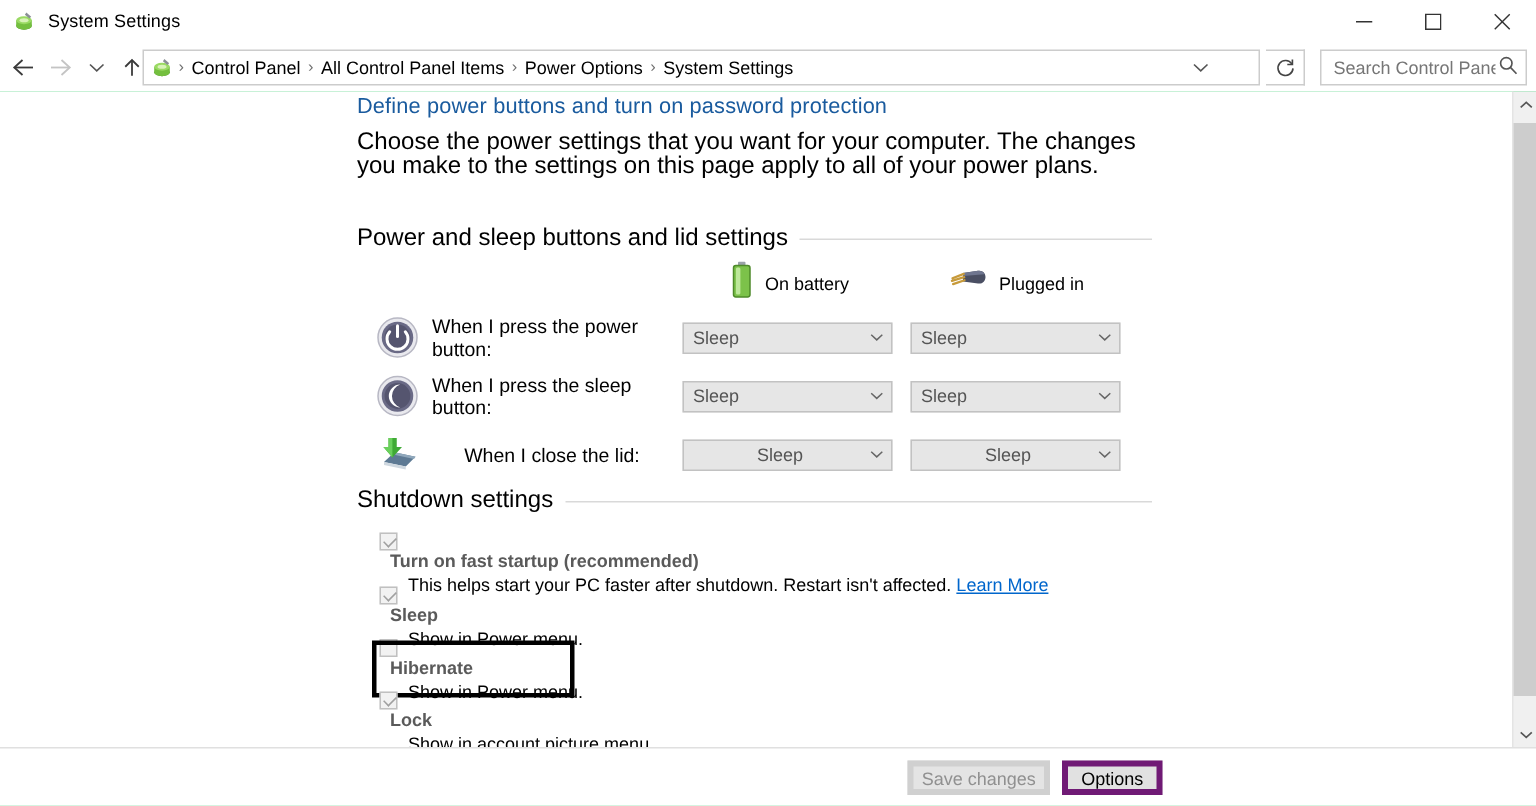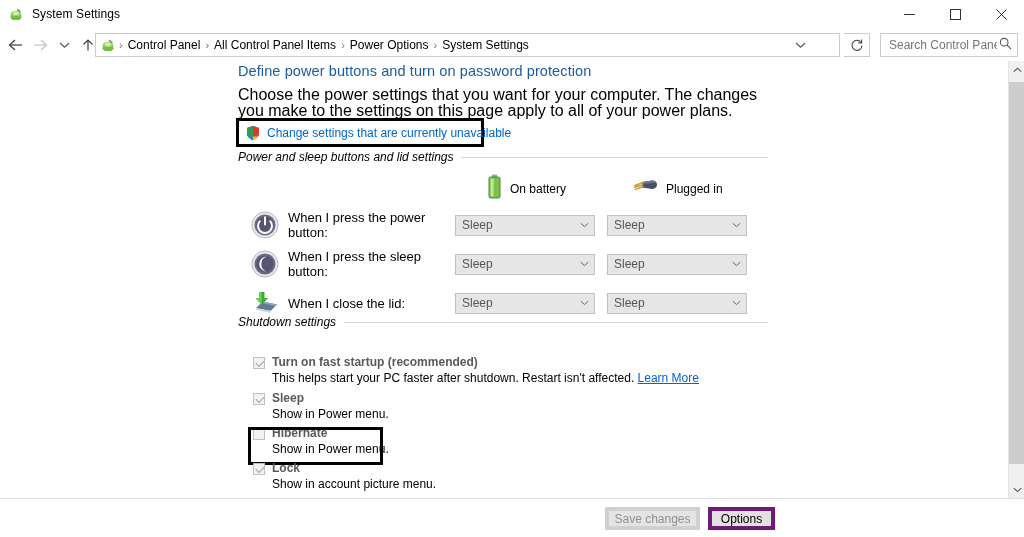--- a/index.html
+++ b/index.html
@@ -87,21 +87,21 @@
   }
   .shield-icon { width: 16px; height: 16px; margin-left: 6px; flex: none; }
   .uac-link {
     font-size: 12px; color: #0066cc; margin-left: 6px; cursor: pointer; white-space: nowrap;
   }
 
   
   .section {
     position: absolute; display: flex; align-items: center; width: 530px;
   }
-  .section .label { font-size: 12px; color: #000; white-space: nowrap; padding-right: 8px; font-style: italic; }
+  .section .label { font-size: 16px; color: #000; white-space: nowrap; padding-right: 8px; }
   .section .rule { flex: 1; height: 1px; background: #d9d9d9; }
 
   
   .colhead { position: absolute; display: flex; align-items: center; }
   .colhead .txt { font-size: 12px; color: #000; margin-left: 8px; }
 
   
   .srow { position: absolute; left: 250px; width: 520px; height: 30px; display: flex; align-items: center; }
   .srow .rowicon { width: 30px; height: 30px; flex: none; position: relative; }
   .srow .rowlabel { font-size: 13px; color: #000; margin-left: 8px; width: 160px; }
@@ -109,21 +109,21 @@
     width: 140px; height: 21px; background: #e6e6e6; border: 1px solid #c2c2c2;
     display: flex; align-items: center; padding: 0 4px 0 6px; position: relative;
   }
   .combo .cval { font-size: 12px; color: #555555; flex: 1; }
   .combo .carrow { width: 12px; display: flex; align-items: center; justify-content: center; }
   .combo.c1 { position: absolute; left: 205px; }
   .combo.c2 { position: absolute; left: 357px; }
 
   
   .chkitem { position: absolute; left: 253px; }
-  .chkrow { display: flex; align-items: flex-end; }
+  .chkrow { display: flex; align-items: flex-start; flex-direction: column; }
   .chkbox {
     width: 12px; height: 12px; border: 1px solid #c0c0c0; background: #f2f2f2;
     flex: none; position: relative;
   }
   .chkbox.checked::after {
     content: ""; position: absolute; left: 2px; top: 2px; width: 7px; height: 4px;
     border-left: 1.6px solid #a0a0a0; border-bottom: 1.6px solid #a0a0a0;
     transform: rotate(-45deg);
   }
   .chklabel { font-size: 12px; font-weight: bold; color: #5a5a5a; margin-left: 7px; }
@@ -260,32 +260,20 @@
         </svg>
       </span>
     </div>
   </div>
 
   <div class="content">
 
     <div class="page-title">Define power buttons and turn on password protection</div>
     <div class="page-desc">Choose the power settings that you want for your computer. The changes you make to the settings on this page apply to all of your power plans.</div>
 
-    <div class="uac-annot">
-      <span class="shield-icon">
-        <svg width="16" height="16" viewBox="0 0 16 16">
-          <path d="M8 1 L14 3 L14 8 C14 11.5 11.3 14 8 15.2 C4.7 14 2 11.5 2 8 L2 3 Z" fill="#1f6fc4"></path>
-          <path d="M8 1 L14 3 L14 8 C14 11.5 11.3 14 8 15.2 Z" fill="#f5c518"></path>
-          <path d="M8 1 L2 3 L2 8 C2 11.5 4.7 14 8 15.2 Z" fill="#2f7fd4"></path>
-          <path d="M8 1 L14 3 L14 8 C14 9.4 13.6 10.6 13 11.6 L8 11.6 Z" fill="#e03a2f"></path>
-          <path d="M8 1 L2 3 L2 8 C2 9.4 2.4 10.6 3 11.6 L8 11.6 Z" fill="#2f9f4f"></path>
-        </svg>
-      </span>
-      <span class="uac-link">Change settings that are currently unavailable</span>
-    </div>
 
     <div class="section" style="left:238px; top:89px;">
       <span class="label">Power and sleep buttons and lid settings</span>
       <span class="rule"></span>
     </div>
 
     <div class="colhead" style="left:487px; top:113px;">
       <span>
         <svg width="15" height="26" viewBox="0 0 15 26">
           <rect x="5" y="0.5" width="5" height="2.5" rx="0.6" fill="#9aa2a8"></rect>
@@ -357,21 +345,21 @@
       <div class="combo c2">
         <span class="cval">Sleep</span>
         <span class="carrow">
           <svg width="9" height="6" viewBox="0 0 9 6">
               <path d="M0.8 1.2 L4.5 4.6 L8.2 1.2" fill="none" stroke="#666" stroke-width="1"></path>
             </svg>
         </span>
       </div>
     </div>
 
-    <div class="srow" style="top:227px;">
+    <div class="srow" style="top:227px;text-align:center;">
       <span class="rowicon">
         <svg width="30" height="30" viewBox="0 0 30 30">
           <path d="M6 20 L13 13.5 L27 16.5 L20.5 23 Z" fill="#5e7a94"></path>
           <path d="M6 20 L20.5 23 L20.5 25 L6 22 Z" fill="#cfd8e0"></path>
           <path d="M13 13.5 L27 16.5 L26 18 L13.6 15.4 Z" fill="#90a8bc"></path>
           <path d="M9 4 L14.5 4 L14.5 10 L18 10 L11.6 17 L5.6 10 L9 10 Z" fill="#3faa35"></path>
           <path d="M9 4 L11.6 4 L11.6 17 L5.6 10 L9 10 Z" fill="#6ad05c"></path>
         </svg>
       </span>
       <span class="rowlabel">When I close the lid:</span>
@@ -386,21 +374,21 @@
       <div class="combo c2">
         <span class="cval">Sleep</span>
         <span class="carrow">
           <svg width="9" height="6" viewBox="0 0 9 6">
               <path d="M0.8 1.2 L4.5 4.6 L8.2 1.2" fill="none" stroke="#666" stroke-width="1"></path>
             </svg>
         </span>
       </div>
     </div>
 
-    <div class="section" style="left:238px; top:254px;">
+    <div class="section" style="left:238px; top:264px;">
       <span class="label">Shutdown settings</span>
       <span class="rule"></span>
     </div>
 
     <div class="chkitem" style="top:294px;">
       <div class="chkrow">
         <span class="chkbox checked"></span>
         <span class="chklabel">Turn on fast startup (recommended)</span>
       </div>
       <div class="chkdesc">

